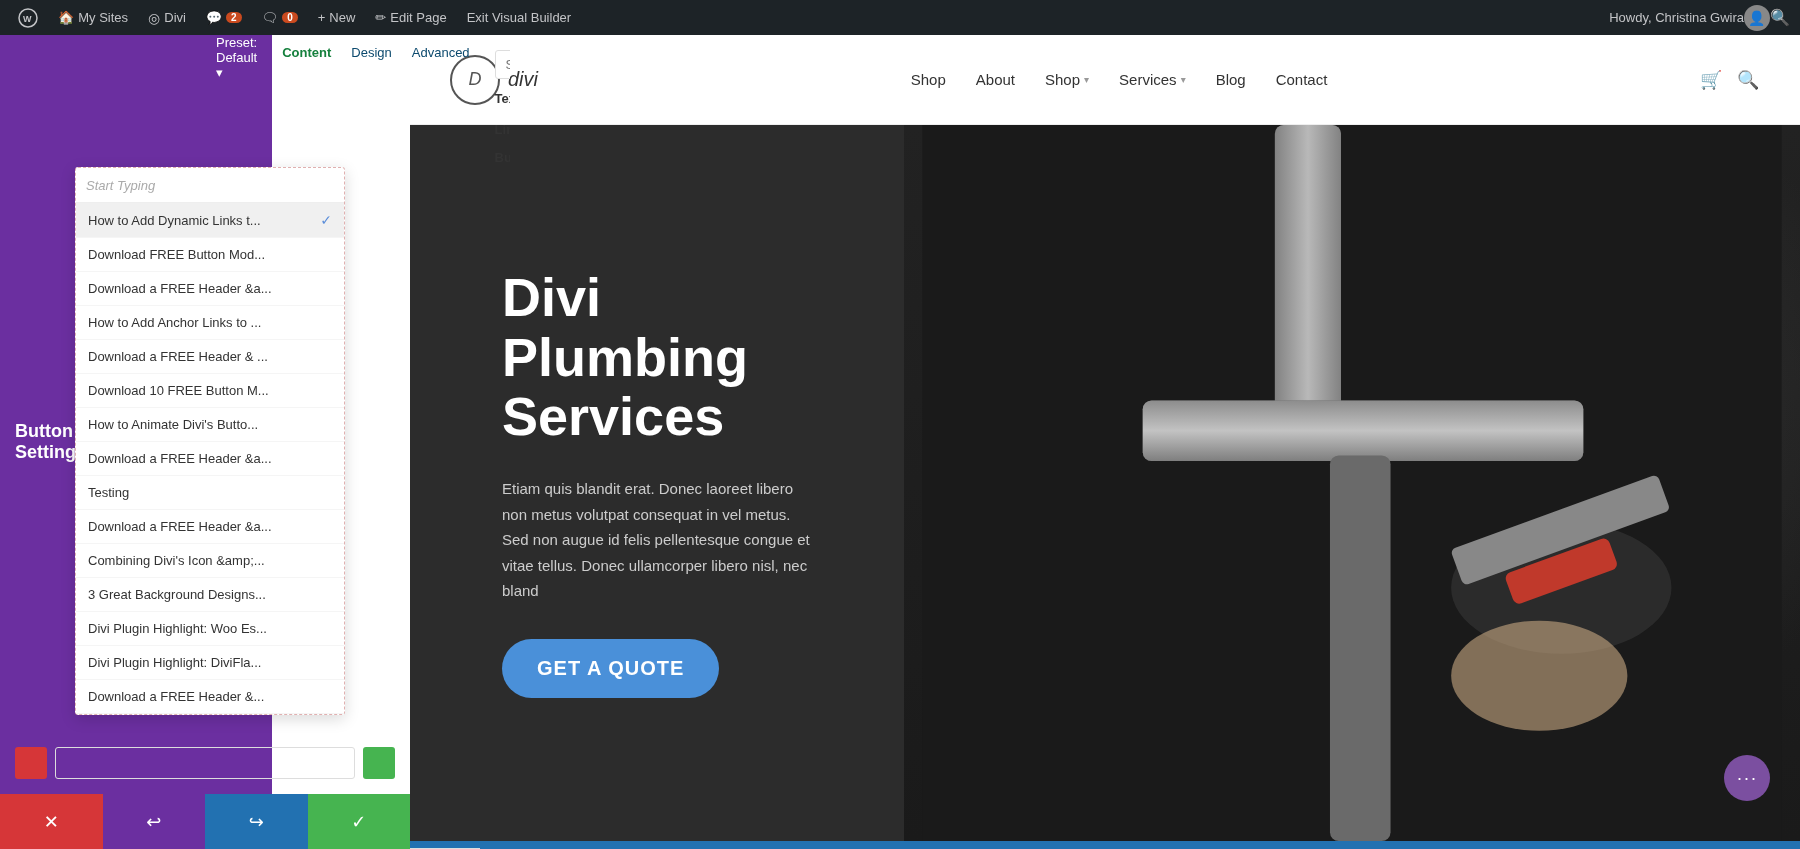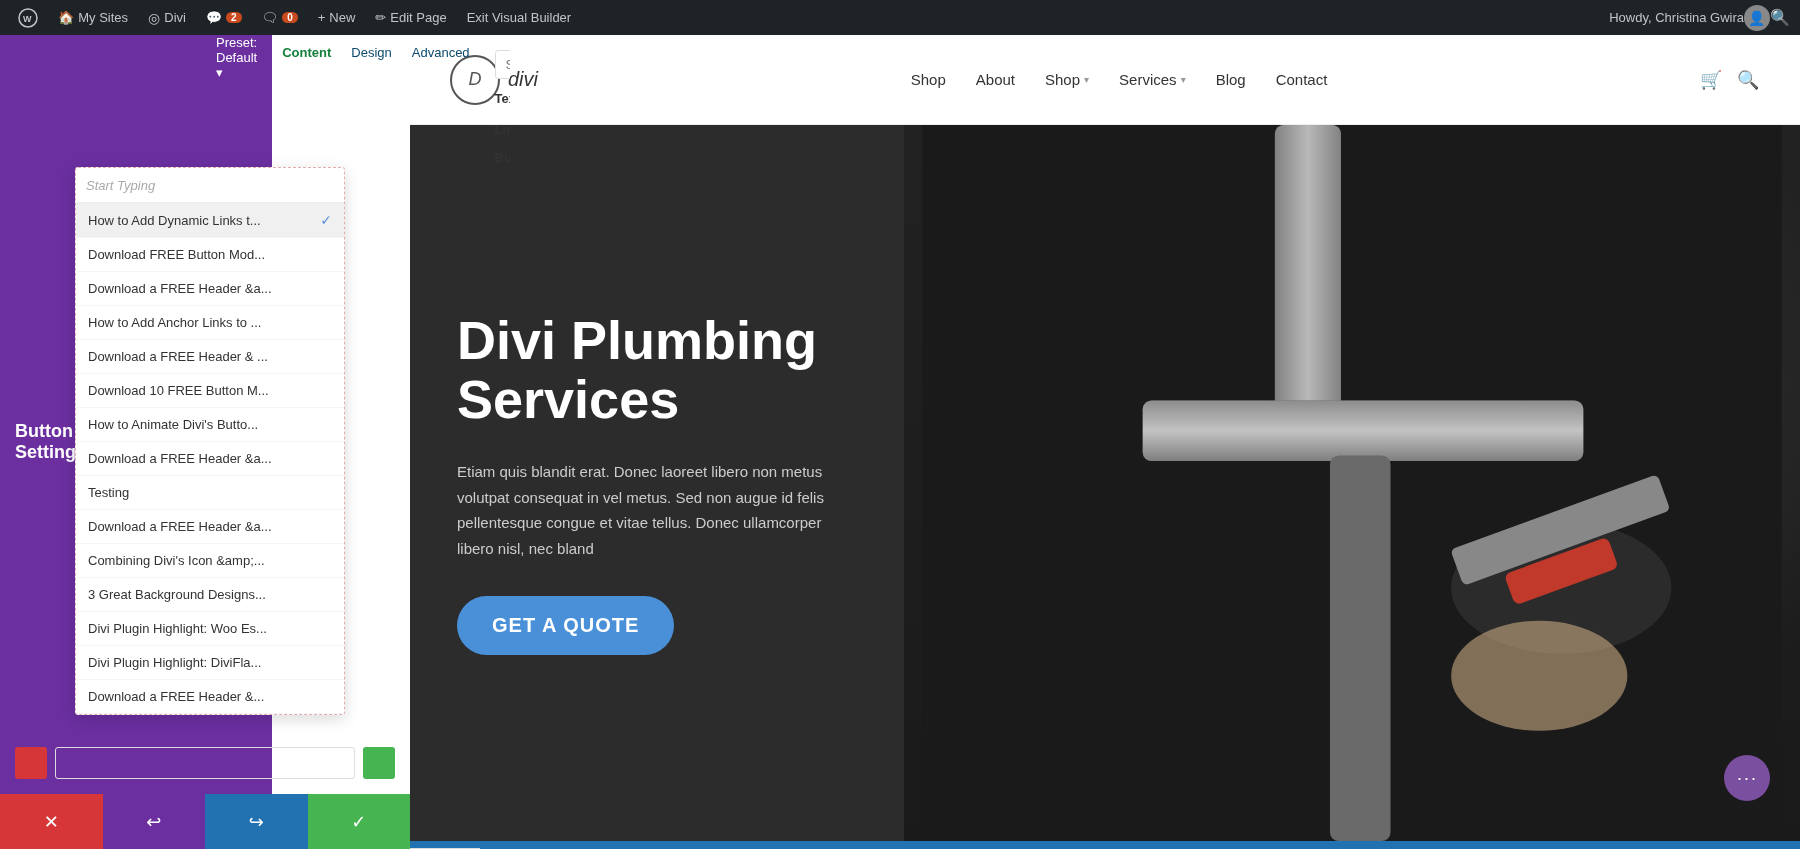--- a/index.html
+++ b/index.html
@@ -316,21 +316,21 @@
 
     
     .hero {
       display: flex;
       flex: 1;
       overflow: hidden;
     }
     .hero-left {
       width: 494px;
       background: #2c2c2c;
-      padding: 60px 47px;
+      padding: 60px 92px;
       display: flex;
       flex-direction: column;
       justify-content: center;
       flex-shrink: 0;
     }
     .hero-title {
       font-size: 54px;
       font-weight: 800;
       color: #fff;
       line-height: 1.1;

